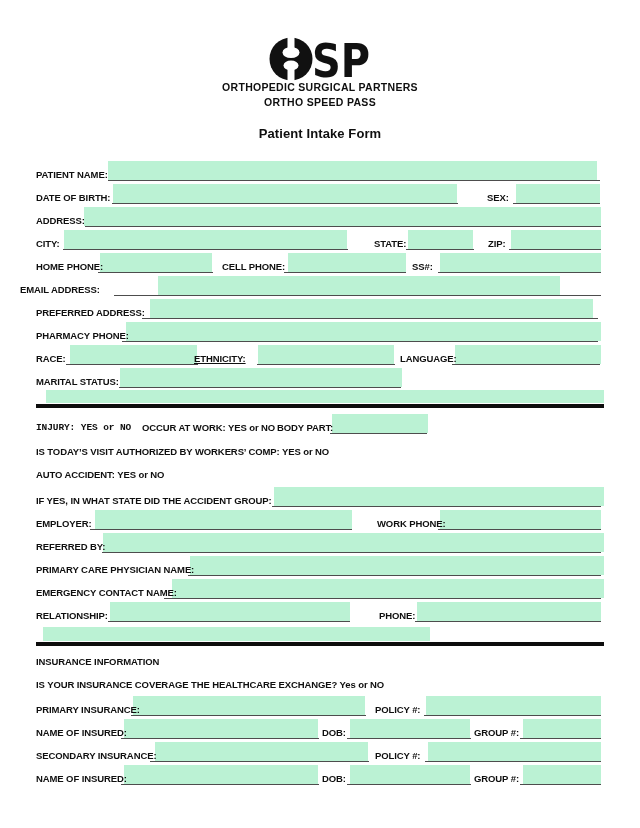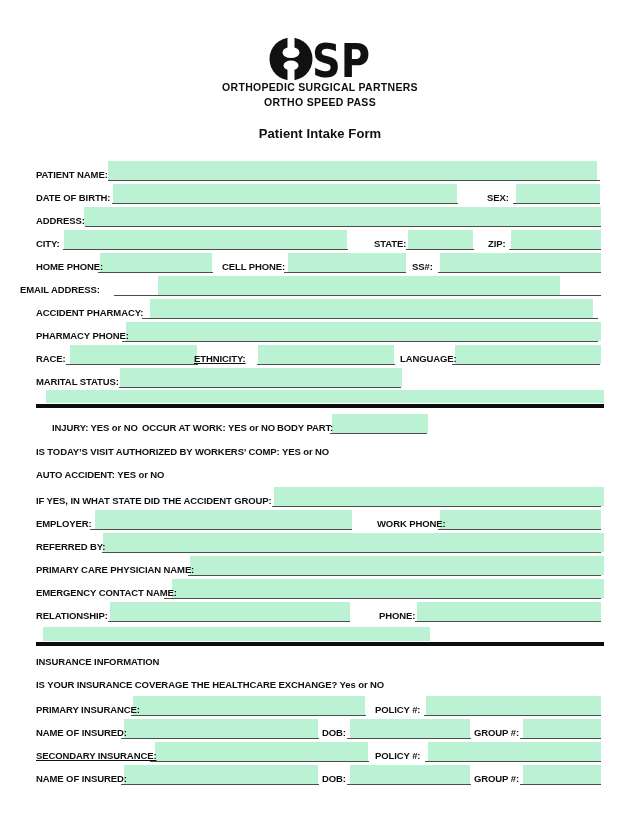--- a/index.html
+++ b/index.html
@@ -66,41 +66,41 @@
       <div class="green" style="left: 100px; top: 252.5px; width: 112px; background: rgb(187, 242, 212);"></div>
       <span class="lbl" style="left: 222px; top: 260.5px; color: rgb(15, 15, 15);">CELL PHONE:</span>
       <div class="uline" style="left: 284px; top: 272px; width: 122px; background: rgb(77, 77, 77);"></div>
       <div class="green" style="left: 288px; top: 252.5px; width: 118px; background: rgb(187, 242, 212);"></div>
       <span class="lbl" style="left: 412px; top: 260.5px; color: rgb(15, 15, 15);">SS#:</span>
       <div class="uline" style="left: 438px; top: 272px; width: 163px; background: rgb(77, 77, 77);"></div>
       <div class="green" style="left: 440px; top: 252.5px; width: 161px; background: rgb(187, 242, 212);"></div>
       <span class="lbl" style="left: 20px; top: 283.5px; color: rgb(15, 15, 15);">EMAIL ADDRESS:</span>
       <div class="uline" style="left: 114px; top: 295px; width: 487px; background: rgb(77, 77, 77);"></div>
       <div class="green" style="left: 158px; top: 275.5px; width: 402px; background: rgb(187, 242, 212);"></div>
-      <span class="lbl" style="left: 36px; top: 306.5px; color: rgb(15, 15, 15);">ACCIDENT PHARMACY:</span>
+      <span class="lbl" style="left: 36px; top: 306.5px; color: rgb(15, 15, 15);">PREFERRED ADDRESS:</span>
       <div class="uline" style="left: 142px; top: 318px; width: 456px; background: rgb(77, 77, 77);"></div>
       <div class="green" style="left: 150px; top: 298.5px; width: 443px; background: rgb(187, 242, 212);"></div>
       <span class="lbl" style="left: 36px; top: 329.5px; color: rgb(15, 15, 15);">PHARMACY PHONE:</span>
       <div class="uline" style="left: 122px; top: 341px; width: 476px; background: rgb(77, 77, 77);"></div>
       <div class="green" style="left: 126px; top: 321.5px; width: 475px; background: rgb(187, 242, 212);"></div>
       <span class="lbl" style="left: 36px; top: 352.5px; color: rgb(15, 15, 15);">RACE:</span>
       <div class="uline" style="left: 66px; top: 364px; width: 132px; background: rgb(77, 77, 77);"></div>
       <div class="green" style="left: 70px; top: 344.5px; width: 127px; background: rgb(187, 242, 212);"></div>
       <span class="lbl" style="left: 194px; top: 352.5px; color: rgb(15, 15, 15); text-decoration: underline;">ETHNICITY:</span>
       <div class="uline" style="left: 257px; top: 364px; width: 138px; background: rgb(77, 77, 77);"></div>
       <div class="green" style="left: 258px; top: 344.5px; width: 136px; background: rgb(187, 242, 212);"></div>
       <span class="lbl" style="left: 400px; top: 352.5px; color: rgb(15, 15, 15);">LANGUAGE:</span>
       <div class="uline" style="left: 452px; top: 364px; width: 148px; background: rgb(77, 77, 77);"></div>
       <div class="green" style="left: 455px; top: 344.5px; width: 146px; background: rgb(187, 242, 212);"></div>
       <span class="lbl" style="left: 36px; top: 375.5px; color: rgb(15, 15, 15);">MARITAL STATUS:</span>
       <div class="uline" style="left: 119px; top: 387px; width: 282px; background: rgb(77, 77, 77);"></div>
       <div class="green" style="left: 120px; top: 367.5px; width: 282px; background: rgb(187, 242, 212);"></div>
       <div class="bar" style="left: 46px; top: 390px; width: 558px; height: 13px; background: rgb(187, 242, 212);"></div>
       <div class="divider" style="left: 36px; top: 404px; width: 568px; height: 3.5px; background: rgb(13, 13, 13);"></div>
-      <span class="lbl" style="left: 52px; top: 421.5px; color: rgb(15, 15, 15);">INJURY: YES or NO</span>
+      <span class="lbl" style="left: 36px; top: 421.5px; color: rgb(15, 15, 15); font-family: Liberation Mono, monospace;">INJURY: YES or NO</span>
       <span class="lbl" style="left: 142px; top: 421.5px; color: rgb(15, 15, 15);">OCCUR AT WORK: YES or NO</span>
       <span class="lbl" style="left: 277px; top: 421.5px; color: rgb(15, 15, 15);">BODY PART:</span>
       <div class="uline" style="left: 330px; top: 433px; width: 97px; background: rgb(77, 77, 77);"></div>
       <div class="green" style="left: 332px; top: 413.5px; width: 96px; background: rgb(187, 242, 212);"></div>
       <span class="lbl" style="left: 36px; top: 445.5px; color: rgb(15, 15, 15);">IS TODAY’S VISIT AUTHORIZED BY WORKERS’ COMP: YES or NO</span>
       <span class="lbl" style="left: 36px; top: 468.5px; color: rgb(15, 15, 15);">AUTO ACCIDENT: YES or NO</span>
       <span class="lbl" style="left: 36px; top: 494.5px; color: rgb(15, 15, 15);">IF YES, IN WHAT STATE DID THE ACCIDENT GROUP:</span>
       <div class="uline" style="left: 272px; top: 506px; width: 329px; background: rgb(77, 77, 77);"></div>
       <div class="green" style="left: 274px; top: 486.5px; width: 330px; background: rgb(187, 242, 212);"></div>
       <span class="lbl" style="left: 36px; top: 517.5px; color: rgb(15, 15, 15);">EMPLOYER:</span>
@@ -136,21 +136,21 @@
       <div class="green" style="left: 426px; top: 695.5px; width: 175px; background: rgb(187, 242, 212);"></div>
       <span class="lbl" style="left: 36px; top: 726.5px; color: rgb(15, 15, 15);">NAME OF INSURED:</span>
       <div class="uline" style="left: 121px; top: 738px; width: 198px; background: rgb(77, 77, 77);"></div>
       <div class="green" style="left: 124px; top: 718.5px; width: 194px; background: rgb(187, 242, 212);"></div>
       <span class="lbl" style="left: 322px; top: 726.5px; color: rgb(15, 15, 15);">DOB:</span>
       <div class="uline" style="left: 347px; top: 738px; width: 124px; background: rgb(77, 77, 77);"></div>
       <div class="green" style="left: 350px; top: 718.5px; width: 120px; background: rgb(187, 242, 212);"></div>
       <span class="lbl" style="left: 474px; top: 726.5px; color: rgb(15, 15, 15);">GROUP #:</span>
       <div class="uline" style="left: 520px; top: 738px; width: 81px; background: rgb(77, 77, 77);"></div>
       <div class="green" style="left: 523px; top: 718.5px; width: 78px; background: rgb(187, 242, 212);"></div>
-      <span class="lbl" style="left: 36px; top: 749.5px; color: rgb(15, 15, 15); text-decoration: underline;">SECONDARY INSURANCE:</span>
+      <span class="lbl" style="left: 36px; top: 749.5px; color: rgb(15, 15, 15);">SECONDARY INSURANCE:</span>
       <div class="uline" style="left: 150px; top: 761px; width: 219px; background: rgb(77, 77, 77);"></div>
       <div class="green" style="left: 155px; top: 741.5px; width: 213px; background: rgb(187, 242, 212);"></div>
       <span class="lbl" style="left: 375px; top: 749.5px; color: rgb(15, 15, 15);">POLICY #:</span>
       <div class="uline" style="left: 425px; top: 761px; width: 176px; background: rgb(77, 77, 77);"></div>
       <div class="green" style="left: 428px; top: 741.5px; width: 173px; background: rgb(187, 242, 212);"></div>
       <span class="lbl" style="left: 36px; top: 772.5px; color: rgb(15, 15, 15);">NAME OF INSURED:</span>
       <div class="uline" style="left: 121px; top: 784px; width: 198px; background: rgb(77, 77, 77);"></div>
       <div class="green" style="left: 124px; top: 764.5px; width: 194px; background: rgb(187, 242, 212);"></div>
       <span class="lbl" style="left: 322px; top: 772.5px; color: rgb(15, 15, 15);">DOB:</span>
       <div class="uline" style="left: 347px; top: 784px; width: 124px; background: rgb(77, 77, 77);"></div>

